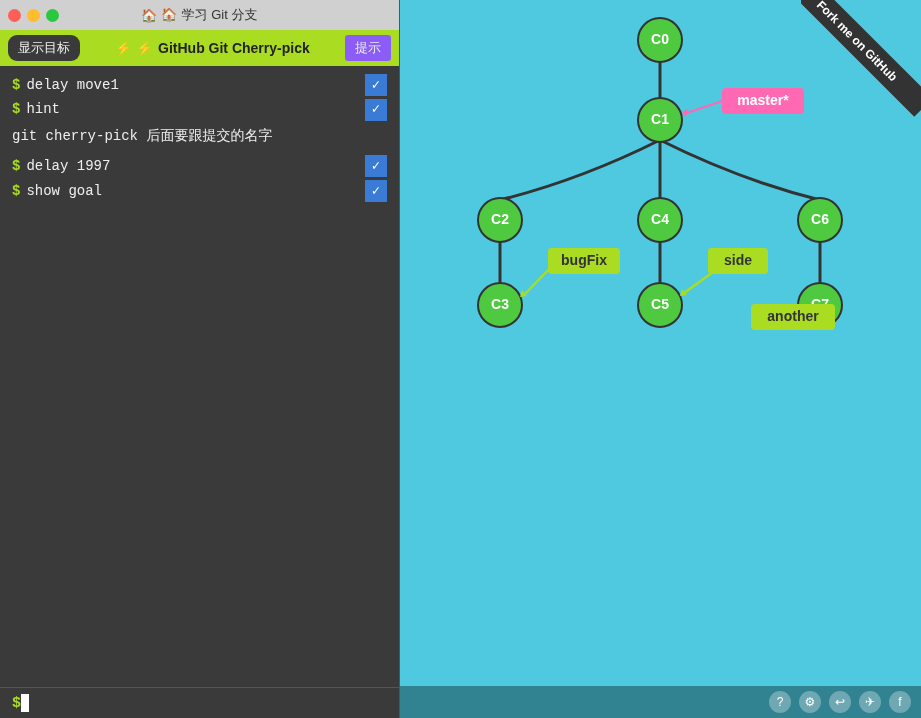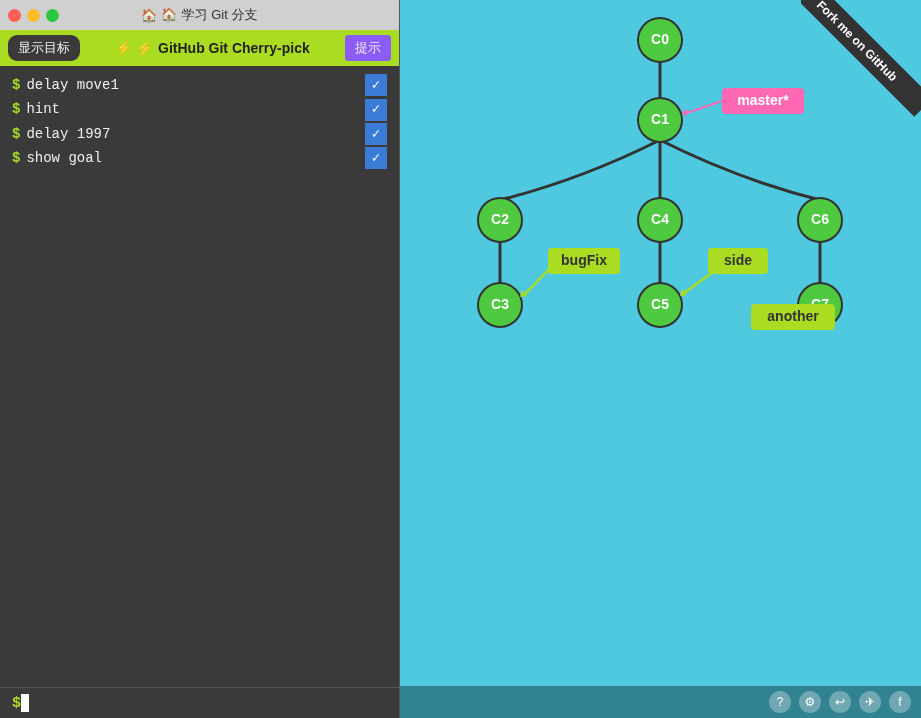--- a/index.html
+++ b/index.html
@@ -296,20 +296,21 @@
       </div>
 
       <div class="term-line">
         <span class="prompt">$</span>
         <span class="cmd-text">hint</span>
         <div class="checkbox-blue">
           <span class="checkmark">✓</span>
         </div>
       </div>
 
+      <div class="hint-text">git cherry-pick 后面要跟提交的名字</div>
 
       <div class="term-line">
         <span class="prompt">$</span>
         <span class="cmd-text">delay 1997</span>
         <div class="checkbox-blue">
           <span class="checkmark">✓</span>
         </div>
       </div>
 
       <div class="term-line">

